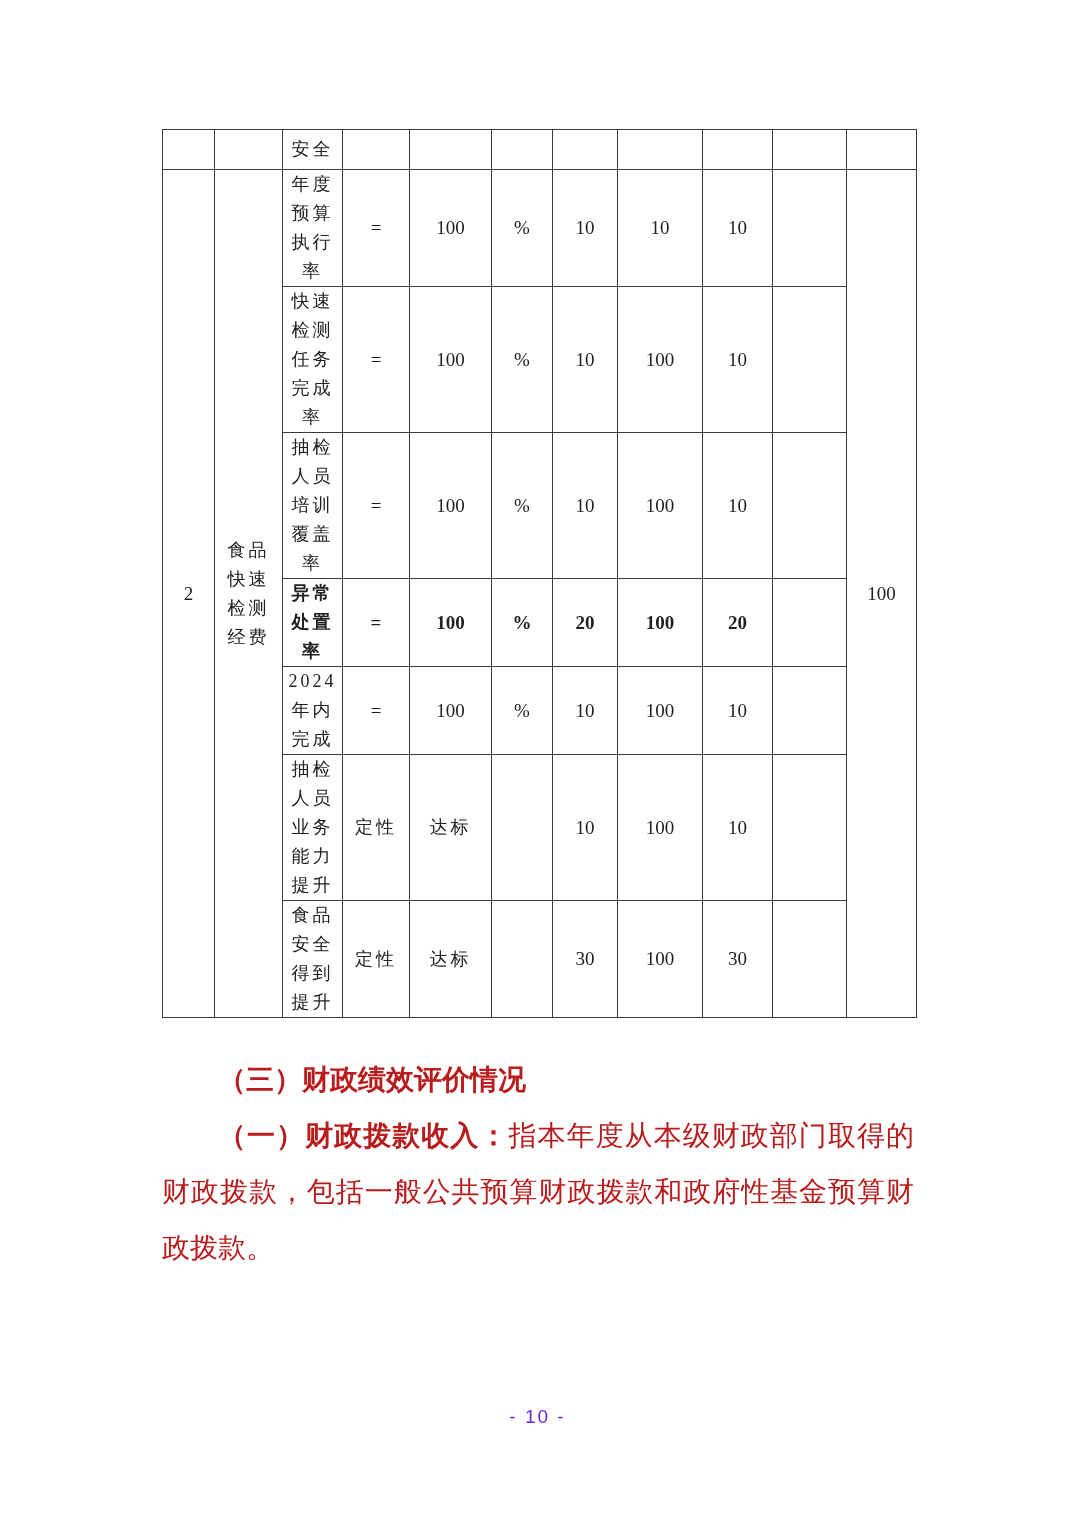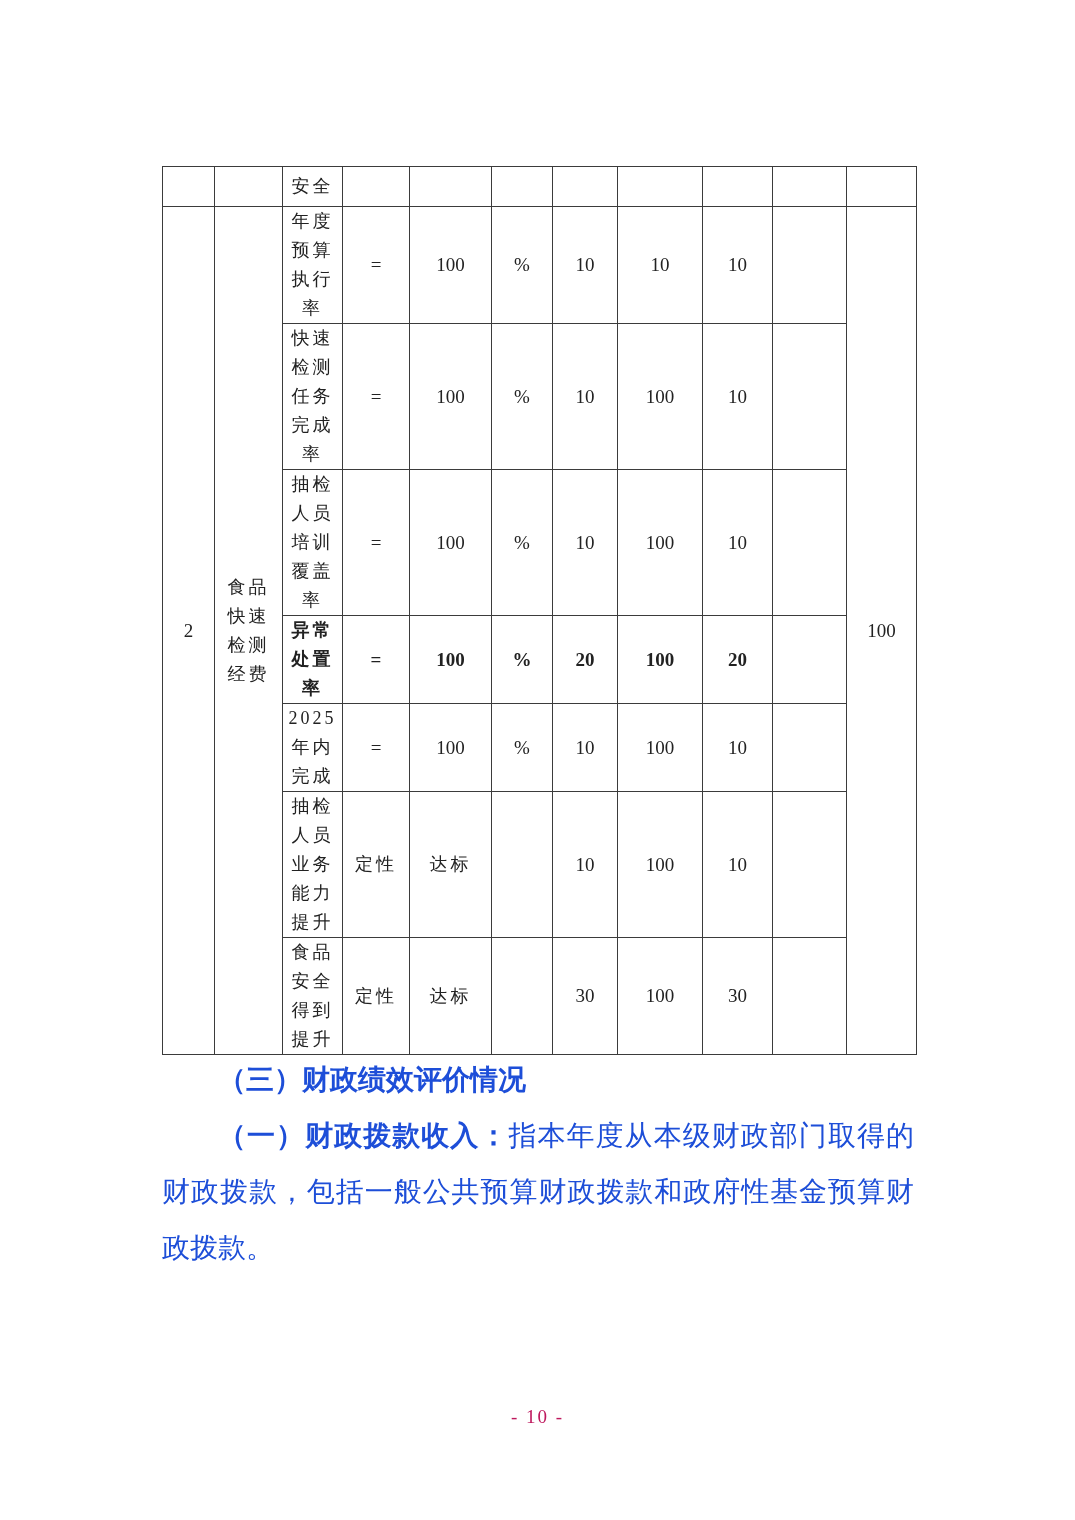--- a/index.html
+++ b/index.html
@@ -8,21 +8,20 @@
     background: #ffffff;
     position: relative;
     font-family: "Liberation Serif", "DejaVu Serif", serif;
     color: #141414;
   }
   
   table.perf {
     position: absolute; left: 162px; top: 129px;
     border-collapse: collapse; table-layout: fixed;
     width: 755px;
-    margin-top: 37px;
   }
   table.perf td {
     border: 1px solid #3b3b3b;
     padding: 0;
     text-align: center; vertical-align: middle;
     overflow: hidden;
   }
   td.no-top { border-top: none; }
   td.cjk {
     font-size: 18px; line-height: 29px;
@@ -40,34 +39,34 @@
   tr.r3 { height: 138px; }
   tr.r4 { height: 84px; font-weight: bold; }
   tr.r5 { height: 88px; }
   tr.r6 { height: 140px; }
   tr.r7 { height: 115px; }
   
   .content {
     position: absolute; left: 162px; top: 1052px; width: 752px;
     font-size: 28px; line-height: 56px;
     text-align: justify;
-    color: #1d4ed8;
+    color: #b91c1c;
   }
   .content p { margin: 0; text-indent: 56px; }
   .kai-heading { font-weight: 600; }
   .hei-heading {
     font-family: "Liberation Sans", "DejaVu Sans", sans-serif;
     font-weight: 700;
   }
   .term { font-weight: 700; }
   .page-footer {
     position: absolute; left: 0; top: 1406px; width: 1075px;
     text-align: center;
-    font-family: Liberation Serif, serif;
-    font-size: 19px; letter-spacing: 2px; color: #be185d;
+    font-family: Liberation Sans, sans-serif;
+    font-size: 19px; letter-spacing: 2px; color: #6d28d9;
   }
 </style>
 </head>
 <body>
 
 <table class="perf">
   <colgroup>
     <col style="width:52px">
       <col style="width:68px">
       <col style="width:60px">
@@ -147,21 +146,21 @@
 率</td>
     <td class="num">=</td>
     <td class="num">100</td>
     <td class="num">%</td>
     <td class="num">20</td>
     <td class="num">100</td>
     <td class="num">20</td>
     <td class="num"></td>
   </tr>
   <tr class="r5">
-    <td class="cjk">2025
+    <td class="cjk">2024
 年内
 完成</td>
     <td class="num">=</td>
     <td class="num">100</td>
     <td class="num">%</td>
     <td class="num">10</td>
     <td class="num">100</td>
     <td class="num">10</td>
     <td class="num"></td>
   </tr>

